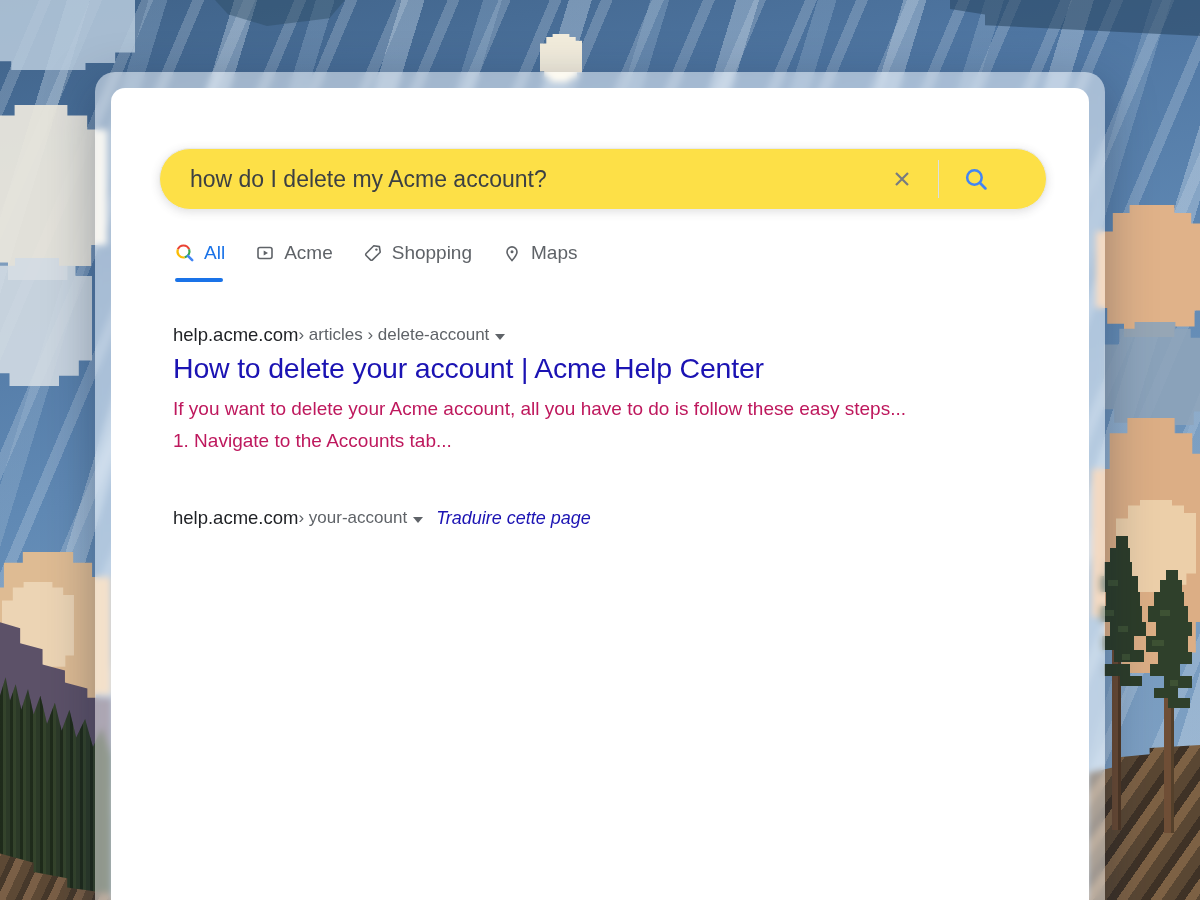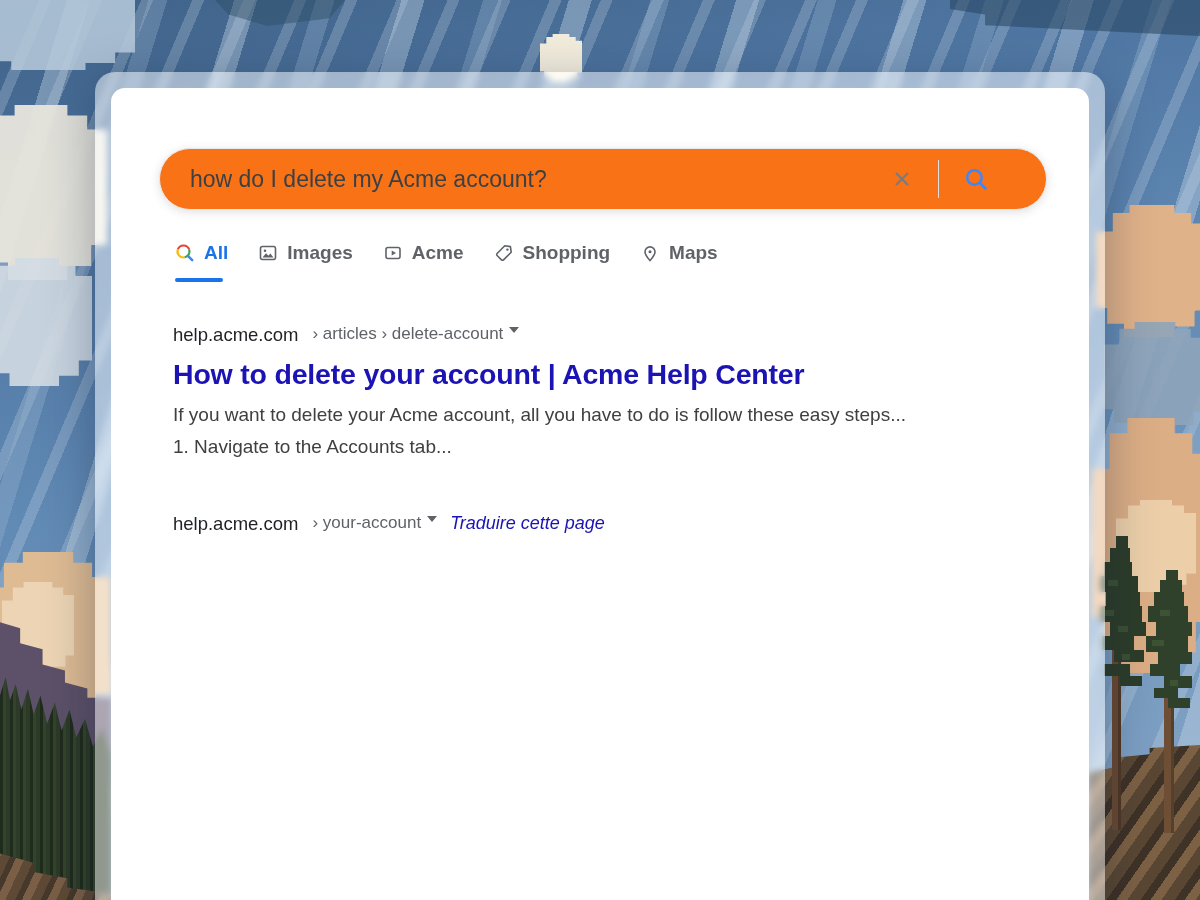--- a/index.html
+++ b/index.html
@@ -44,51 +44,51 @@
   .card { position:absolute; left:95px; top:72px; width:1010px; height:860px;
     background:rgba(255,255,255,.48); border-radius:20px;
     box-shadow:0 14px 50px rgba(15,30,55,.35);
     backdrop-filter: blur(3px) brightness(1.05); }
   .panel { position:absolute; left:16px; right:16px; top:16px; bottom:0;
     background:#ffffff; border-radius:14px; }
   .content { padding:60px 0 0 62px; }
 
   
   .search-bar { width:888px; height:62px; margin-left:-14px;
-    border:1px solid #e8eaee; border-radius:32px; background:#f97316;
+    border:1px solid #e8eaee; border-radius:32px; background:#fde047;
     box-shadow:0 2px 10px rgba(60,64,67,.16);
     display:flex; align-items:center; padding:0 56px 0 30px; }
   .search-bar input { flex:1; border:none; outline:none; background:transparent;
     font-family:inherit; font-size:23px; color:#3c4043; }
   .icon-btn { background:none; border:none; cursor:pointer; display:flex; align-items:center; padding:0; }
   .vdiv { width:1px; height:38px; background:#dcdfe3; margin:0 24px; }
 
   
-  .tabs { display:flex; gap:26px; margin-top:26px; align-items:flex-end;font-weight:bold; }
+  .tabs { display:flex; gap:26px; margin-top:26px; align-items:flex-end; }
   .tab { position:relative; display:flex; align-items:center; gap:9px;
     padding:6px 2px 18px 2px; font-size:19px; color:#5f6368; cursor:pointer; }
   .tab.active { color:#1a73e8; }
   .tab-underline { position:absolute; left:2px; bottom:0; width:48px; height:4px;
     border-radius:2px; background:#1a73e8; }
 
   
   .stats { margin-top:40px; font-size:19px; color:#70757a; }
 
   
   .result { margin-top:42px; }
   .result + .result { margin-top:50px; }
-  .crumb { display:flex; font-size:17px; color:#5f6368; }
+  .crumb { display:flex; align-items:center; font-size:17px; color:#5f6368; }
   .crumb .domain { font-size:18.5px; color:#1f2125; }
-  .crumb .path { margin-left:14px; }
+  .crumb .path { margin-left:0; }
   .caret { width:0; height:0; border-left:5px solid transparent; border-right:5px solid transparent;
     border-top:6px solid #5f6368; margin-left:6px; margin-top:3px; }
   .translate { color:#1b13b3; font-size:18px; margin-left:13px; text-decoration:none; cursor:pointer;font-style:italic; }
-  .rtitle { display:inline-block; margin-top:12px; font-size:28.5px; color:#1b13b3;
-    text-decoration:none; cursor:pointer; letter-spacing:-0.2px;font-weight:bold; }
-  .snippet { margin-top:8px; font-size:19px; line-height:32px; color:#404040; max-width:735px; }
+  .rtitle { display:inline-block; margin-top:6px; font-size:28.5px; color:#1b13b3;
+    text-decoration:none; cursor:pointer; letter-spacing:-0.2px; }
+  .snippet { margin-top:8px; font-size:19px; line-height:32px; color:#be185d; max-width:735px; }
 </style>
 </head>
 <body>
 
 <div class="bg">
   <div class="sky"></div>
   <div class="dark-streak1"></div>
   <div class="dark-streak2"></div>
   <div class="cloud-c px-blob"></div>
   <div class="cloud-a px-blob"></div>
@@ -175,28 +175,20 @@
             <path d="M2.86 6.45 A6 6 0 0 1 14.14 6.45" stroke="#ea4335" stroke-width="2.2" fill="none"></path>
             <path d="M14.14 6.45 A6 6 0 0 1 9.54 14.41" stroke="#34a853" stroke-width="2.2" fill="none"></path>
             <path d="M9.54 14.41 A6 6 0 0 1 2.86 6.45" stroke="#fbbc04" stroke-width="2.2" fill="none"></path>
             <path d="M12.9 12.9 L17.2 17.2" stroke="#4285f4" stroke-width="2.6" stroke-linecap="round"></path>
           </svg>
           <span>All</span>
           <div class="tab-underline"></div>
         </div>
         <div class="tab">
           <svg width="20" height="20" viewBox="0 0 20 20">
-            <rect x="2.5" y="3.5" width="15" height="13" rx="2" stroke="#5f6368" stroke-width="1.6" fill="none"></rect>
-            <circle cx="7" cy="7.8" r="1.3" fill="#5f6368"></circle>
-            <path d="M4.5 14.5 L8 10.2 L10.5 12.8 L12.3 10.6 L15.5 14.5 Z" fill="#5f6368"></path>
-          </svg>
-          <span>Images</span>
-        </div>
-        <div class="tab">
-          <svg width="20" height="20" viewBox="0 0 20 20">
             <rect x="3" y="4.5" width="14" height="11" rx="2" stroke="#5f6368" stroke-width="1.6" fill="none"></rect>
             <path d="M8.7 7.4 L8.7 12.6 L13 10 Z" fill="#5f6368"></path>
           </svg>
           <span>Acme</span>
         </div>
         <div class="tab">
           <svg width="20" height="20" viewBox="0 0 20 20">
             <path d="M10.8 2.8 L16.4 3.6 L17.2 9.2 L9.5 16.9 A1.4 1.4 0 0 1 7.5 16.9 L3.1 12.5 A1.4 1.4 0 0 1 3.1 10.5 Z" stroke="#5f6368" stroke-width="1.6" fill="none" stroke-linejoin="round"></path>
             <circle cx="13.4" cy="6.6" r="1.2" fill="#5f6368"></circle>
           </svg>

